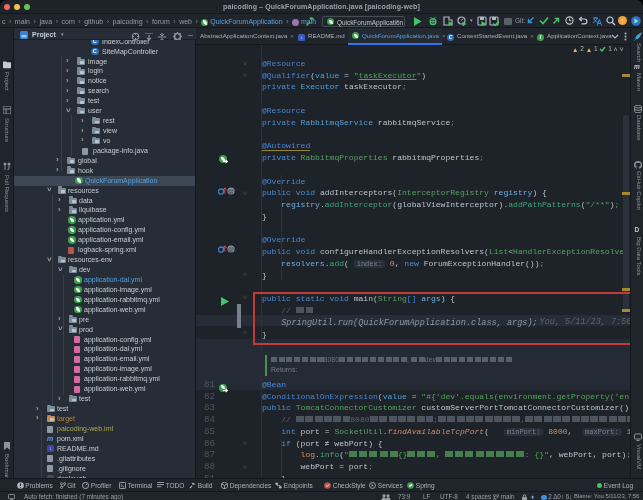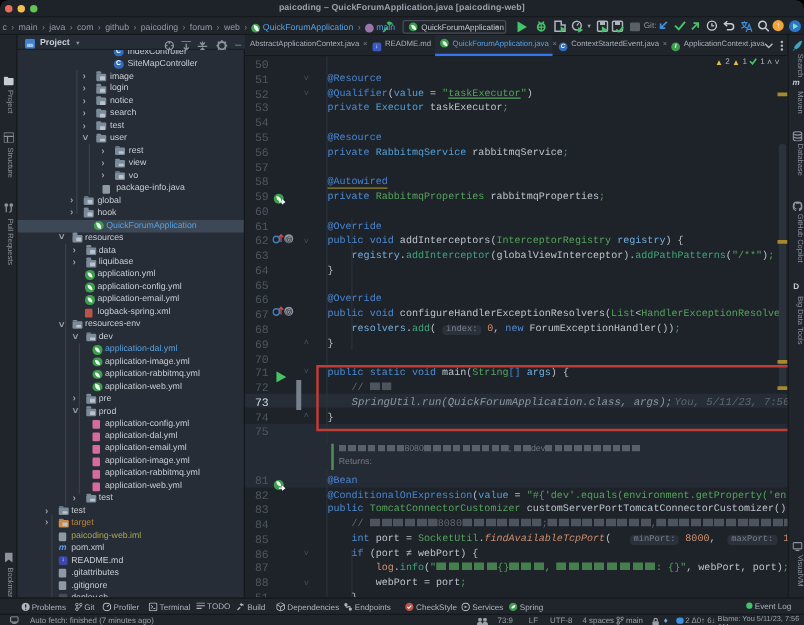--- a/index.html
+++ b/index.html
@@ -434,46 +434,20 @@
 <span style="position:absolute;left:43px;top:0;">deploy.sh</span>
 </div>
 </div>
 <div id="editor" class="ab">
 <div class="ab" style="left:0;top:294px;width:434px;height:51px;background:#252b34"></div>
 <div class="ab" style="left:0;top:269.7px;width:434px;height:11.77px;background:#262d37"></div>
 <div class="ab" style="left:65px;top:0;width:1px;height:310px;background:#2b323b"></div>
 <div class="ab" style="left:85px;top:130px;width:1px;height:105px;background:#2b323b"></div>
 <div class="ab" style="left:65px;top:331px;width:1px;height:102px;background:#2b323b"></div>
 <div class="ab" style="left:85px;top:395px;width:1px;height:38px;background:#2b323b"></div>
-<div class="gut" style="top:1.2px">50
-51
-52
-53
-54
-55
-56
-57
-58
-59
-60
-61
-62
-63
-64
-65
-66
-67
-68
-69
-70
-71
-72
-<span style="color:#ccd3da">73</span>
-74
-75</div>
 <div class="gut" style="top:333.8px">81
 82
 83
 84
 85
 86
 87
 88
 51</div>
 <i class="ab ic leafc" style="left:23px;top:110px;width:8px;height:8px"></i>

